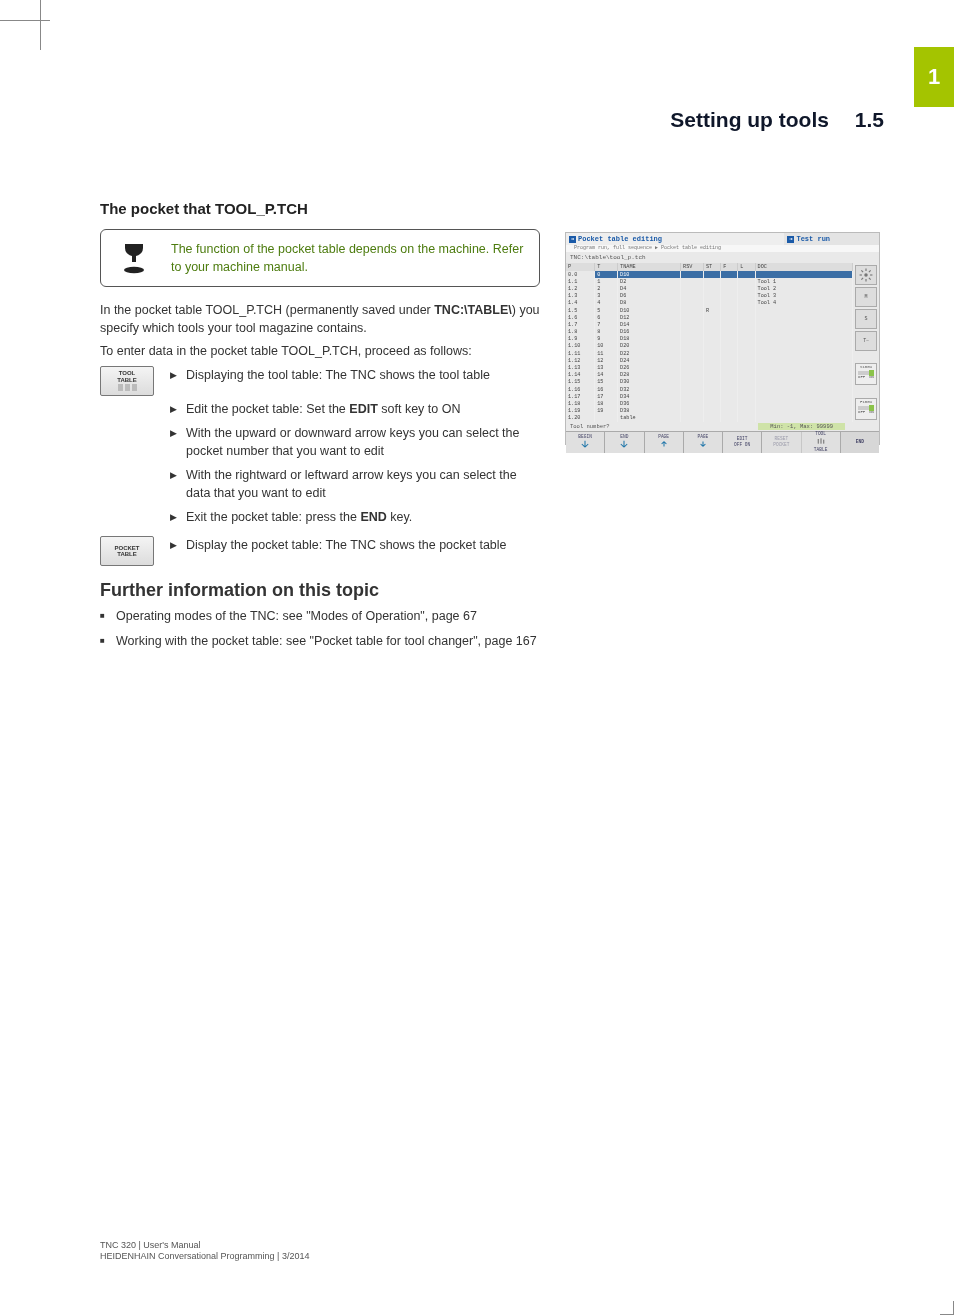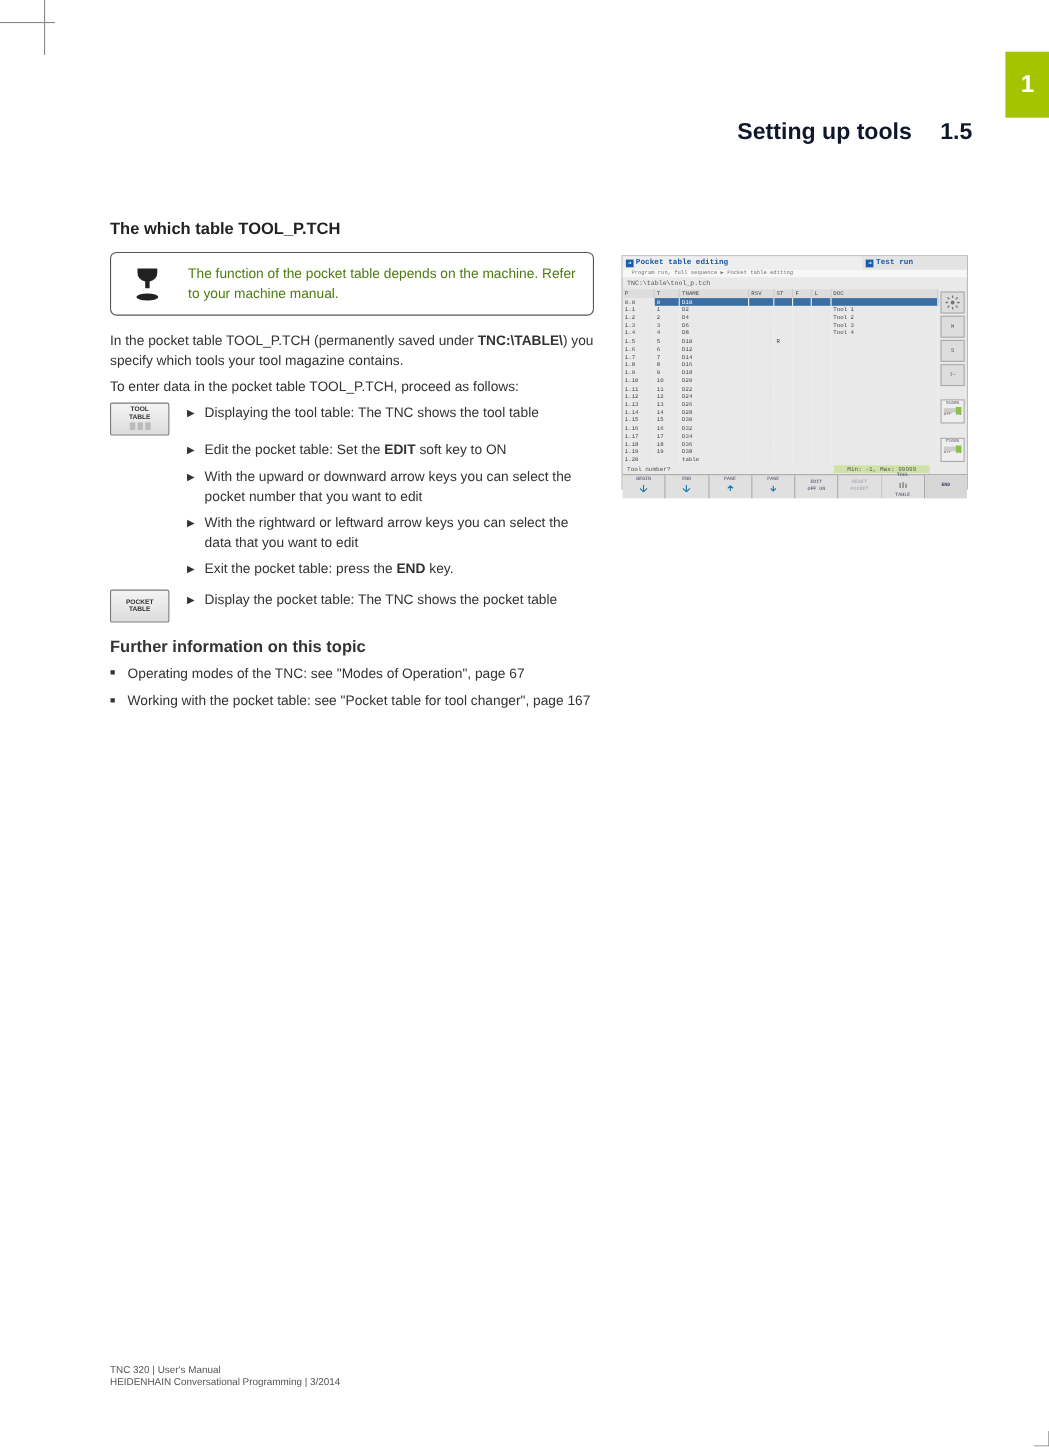--- a/index.html
+++ b/index.html
@@ -18,21 +18,21 @@
   .b { font-weight: bold; }
   .steps { margin-top: 6px; }
   .step-row { display: flex; align-items: flex-start; margin-bottom: 4px; }
   .step-btn { width: 54px; min-width: 54px; height: 30px; border: 1px solid #777; background: linear-gradient(#f4f4f4,#dcdcdc); border-radius: 2px; font-size: 6px; font-weight: bold; color: #333; display: flex; flex-direction: column; align-items: center; justify-content: center; margin-right: 16px; text-align: center; line-height: 1.1; }
   .step-btn .micro { display:flex; gap:2px; margin-top:1px; }
   .step-btn .micro span { width:5px; height:7px; background:#bbb; }
   .step-spacer { width:54px; min-width:54px; margin-right:16px; }
   ul.tri { list-style: none; font-size: 12.5px; line-height: 1.45; }
   ul.tri > li { position: relative; padding-left: 16px; margin-bottom: 6px; }
   ul.tri > li::before { content: "▶"; font-size: 9px; position: absolute; left: 0; top: 3px; color: #333; }
-  h4 { font-size: 15px; font-weight: bold; margin-top: 14px; margin-bottom: 6px; }
+  h4 { font-size: 18px; font-weight: bold; margin-top: 14px; margin-bottom: 6px; }
   ul.sq { list-style: none; font-size: 12.5px; line-height: 1.45; }
   ul.sq > li { position: relative; padding-left: 16px; margin-bottom: 6px; }
   ul.sq > li::before { content: "■"; font-size: 8px; position: absolute; left: 0; top: 3px; color: #333; }
 
   
   .shot { position: absolute; top: 232px; left: 565px; width: 315px; height: 213px; background: #e9e9e9; border: 1px solid #bbb; font-family: "Courier New", monospace; }
   .shot-titlebar { display: flex; height: 12px; }
   .shot-tab { display:flex; align-items:center; gap:2px; padding: 0 3px; }
   .shot-tab.blue { color: #1a5aa8; font-size: 7px; font-weight: bold; background:#eee; }
   .shot-tab .arrow { width:7px; height:7px; background:#1a5aa8; color:#fff; font-size:6px; display:inline-flex; align-items:center; justify-content:center; }
@@ -70,21 +70,21 @@
     <div class="h"></div>
     <div class="v"></div>
   </div>
 <div class="chapter-tab">1</div>
 <div class="running-head">
   <span>Setting up tools</span>
   <span class="num">1.5</span>
 </div>
 
 <div class="content">
-  <h3>The which table TOOL_P.TCH</h3>
+  <h3>The pocket that TOOL_P.TCH</h3>
 
   <div class="note-box">
     <span class="note-icon">
       <svg width="30" height="36" viewBox="0 0 30 36">
           <path d="M6 4 h18 v4 q0 6 -7 8 v6 h-4 v-6 q-7 -2 -7 -8 z" fill="#222"></path>
           <ellipse cx="15" cy="30" rx="10" ry="3.2" fill="#222"></ellipse>
         </svg>
     </span>
     <span>The function of the pocket table depends on the machine. Refer to your machine manual.</span>
   </div>

